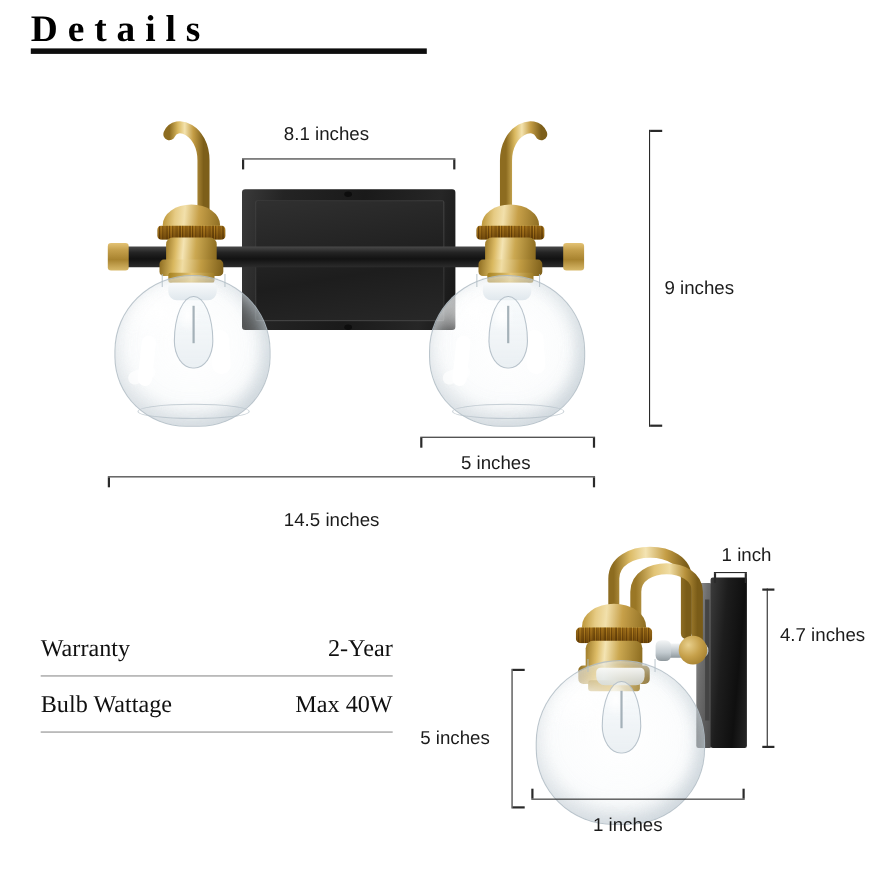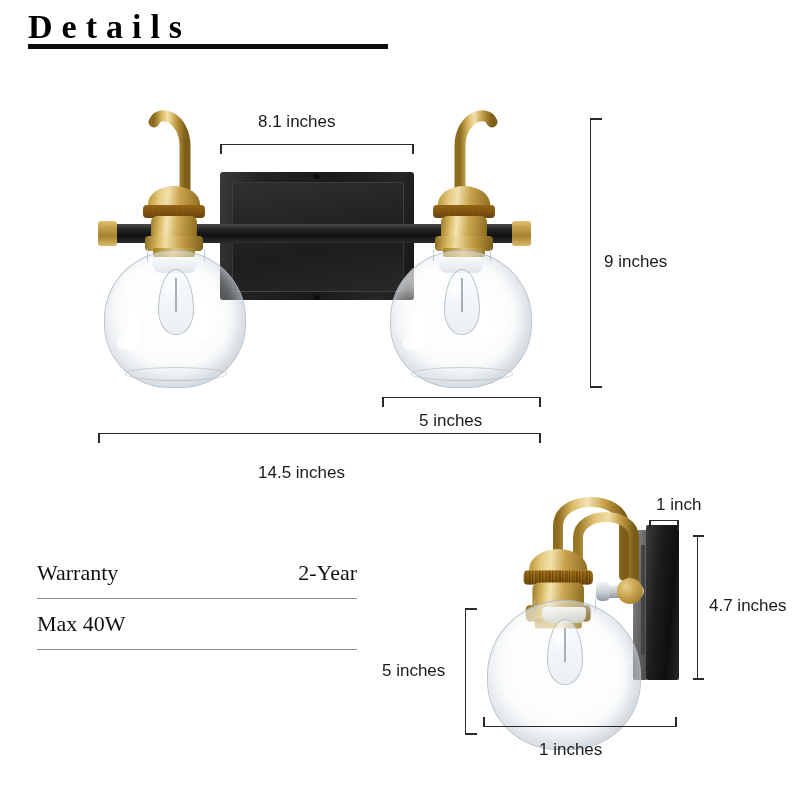--- a/index.html
+++ b/index.html
@@ -63,21 +63,21 @@
   
   .vbr-plain{position:absolute;border-left:1.6px solid #2a2a2a;}
   .vbr-plain::before,.vbr-plain::after{
     content:"";position:absolute;left:-5px;height:1.6px;width:11px;background:#2a2a2a;
   }
   .vbr-plain::before{top:0;}
   .vbr-plain::after{bottom:0;}
 
   
   #spec-table{
-    position:absolute;left:37px;top:548px;width:320px;
+    position:absolute;left:37px;top:564px;width:320px;
   }
   .spec-row{
     position:relative;
     height:50px;
     border-bottom:1.3px solid #8d8d8d;
     display:flex;align-items:center;justify-content:space-between;
     font-family:"Liberation Serif", serif;
     font-size:22px;
     color:#101010;
   }
@@ -379,31 +379,32 @@
         <div class="fil"></div>
       </div>
       <div class="rim-bottom"></div>
     </div>
   </div>
 
   <div class="dim-label" style="left:644px;top:495px;margin-left:12px;">1 inch</div>
   <div class="hbr" style="left:649px;top:520px;width:30px;"></div>
 
   <div class="vbr-plain" style="left:697px;top:535px;height:145px;"></div>
-  <div class="dim-label" style="left:709px;top:596px;">4.7 inches</div>
+  <div class="dim-label" style="left:709px;top:568px;">4.7 inches</div>
 
   <div class="vbr" style="left:465px;top:608px;height:127px;"></div>
   <div class="dim-label" style="left:382px;top:661px;">5 inches</div>
 
   <div class="hbr-up" style="left:483px;top:726px;width:194px;"></div>
   <div class="dim-label" style="left:539px;top:740px;">1 inches</div>
 
   <div id="spec-table">
     <div class="spec-row">
       <span class="spec-key">Warranty</span>
       <span class="spec-val">2-Year</span>
     </div>
     <div class="spec-row">
+      <span class="spec-key">Bulb Wattage</span>
       <span class="spec-val">Max 40W</span>
     </div>
   </div>
 
 </div>
 
 </body></html>

